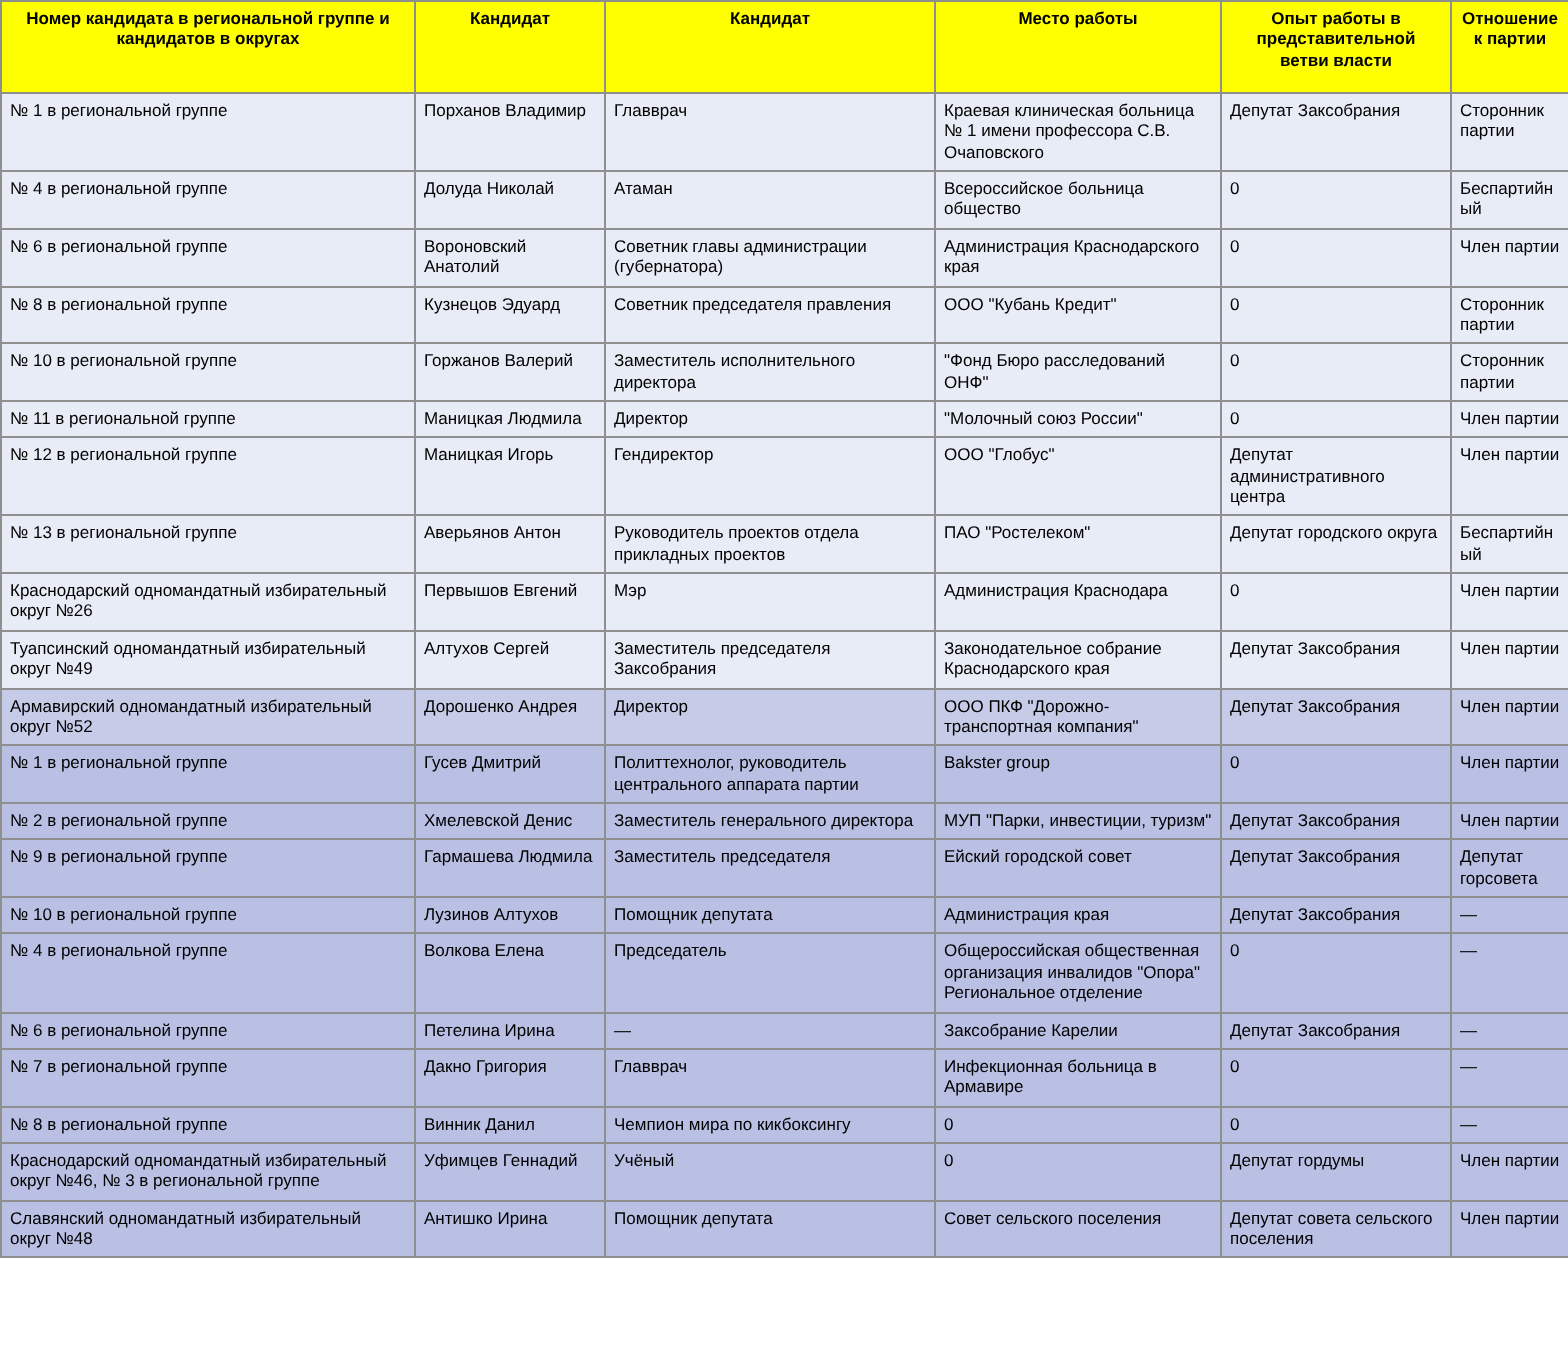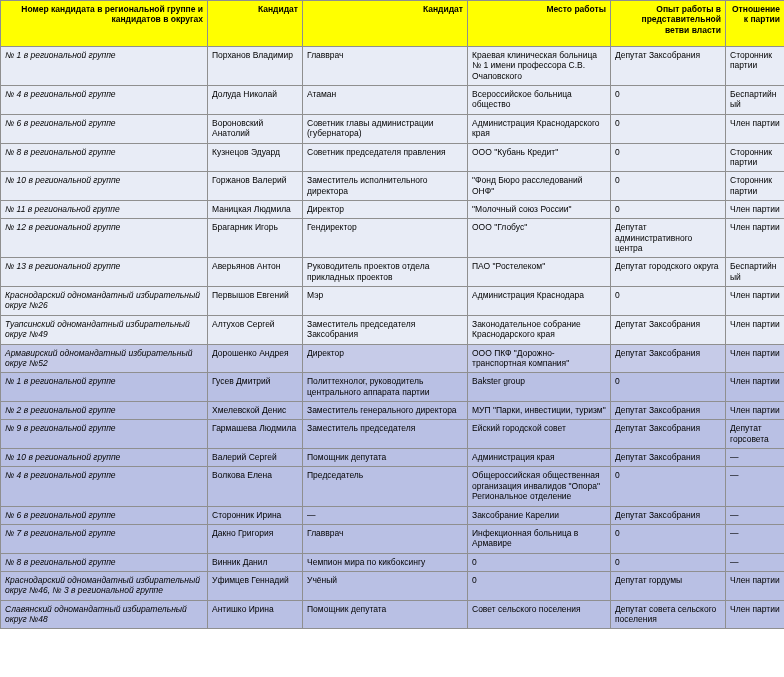--- a/index.html
+++ b/index.html
@@ -22,30 +22,30 @@
     padding: 3px 4px 4px 4px;
     font-size: 8.5px;
     line-height: 1.22;
     color: #000;
     word-wrap: break-word;
     overflow-wrap: break-word;
   }
   thead th {
     background: #ffff00;
     font-weight: bold;
-    text-align: right;
+    text-align: center;
     font-size: 8.5px;
     line-height: 1.2;
     height: 38px;
     vertical-align: top;
   }
   tbody tr.grp-a td { background: #e8ecf6; }
   tbody tr.grp-b td { background: #c6cbe8; margin-left: 32px; }
   tbody tr.grp-c td { background: #b9c0e4; }
-  tbody td.c0 { font-weight: normal; font-style: italic; }
+  tbody td.c0 { font-weight: normal; }
   col.w0 { width: 207px; }
   col.w1 { width: 95px; }
   col.w2 { width: 165px; }
   col.w3 { width: 143px; }
   col.w4 { width: 115px; }
   col.w5 { width: 59px; }
 </style>
 </head>
 <body>
 
@@ -112,21 +112,21 @@
       <tr class="grp-a">
         <td class="c0">№ 11 в региональной группе</td>
         <td class="c1">Маницкая Людмила</td>
         <td class="c2">Директор</td>
         <td class="c3">"Молочный союз России"</td>
         <td class="c4">0</td>
         <td class="c5">Член партии</td>
       </tr>
       <tr class="grp-a">
         <td class="c0">№ 12 в региональной группе</td>
-        <td class="c1">Брагарник Игорь</td>
+        <td class="c1">Маницкая Игорь</td>
         <td class="c2">Гендиректор</td>
         <td class="c3">ООО "Глобус"</td>
         <td class="c4">Депутат административного центра</td>
         <td class="c5">Член партии</td>
       </tr>
       <tr class="grp-a">
         <td class="c0">№ 13 в региональной группе</td>
         <td class="c1">Аверьянов Антон</td>
         <td class="c2">Руководитель проектов отдела прикладных проектов</td>
         <td class="c3">ПАО "Ростелеком"</td>
@@ -176,37 +176,37 @@
       <tr class="grp-c">
         <td class="c0">№ 9 в региональной группе</td>
         <td class="c1">Гармашева Людмила</td>
         <td class="c2">Заместитель председателя</td>
         <td class="c3">Ейский городской совет</td>
         <td class="c4">Депутат Заксобрания</td>
         <td class="c5">Депутат горсовета</td>
       </tr>
       <tr class="grp-c">
         <td class="c0">№ 10 в региональной группе</td>
-        <td class="c1">Валерий Сергей</td>
+        <td class="c1">Лузинов Алтухов</td>
         <td class="c2">Помощник депутата</td>
         <td class="c3">Администрация края</td>
         <td class="c4">Депутат Заксобрания</td>
         <td class="c5">—</td>
       </tr>
       <tr class="grp-c">
         <td class="c0">№ 4 в региональной группе</td>
         <td class="c1">Волкова Елена</td>
         <td class="c2">Председатель</td>
         <td class="c3">Общероссийская общественная организация инвалидов "Опора" Региональное отделение</td>
         <td class="c4">0</td>
         <td class="c5">—</td>
       </tr>
       <tr class="grp-c">
         <td class="c0">№ 6 в региональной группе</td>
-        <td class="c1">Сторонник Ирина</td>
+        <td class="c1">Петелина Ирина</td>
         <td class="c2">—</td>
         <td class="c3">Заксобрание Карелии</td>
         <td class="c4">Депутат Заксобрания</td>
         <td class="c5">—</td>
       </tr>
       <tr class="grp-c">
         <td class="c0">№ 7 в региональной группе</td>
         <td class="c1">Дакно Григория</td>
         <td class="c2">Главврач</td>
         <td class="c3">Инфекционная больница в Армавире</td>

